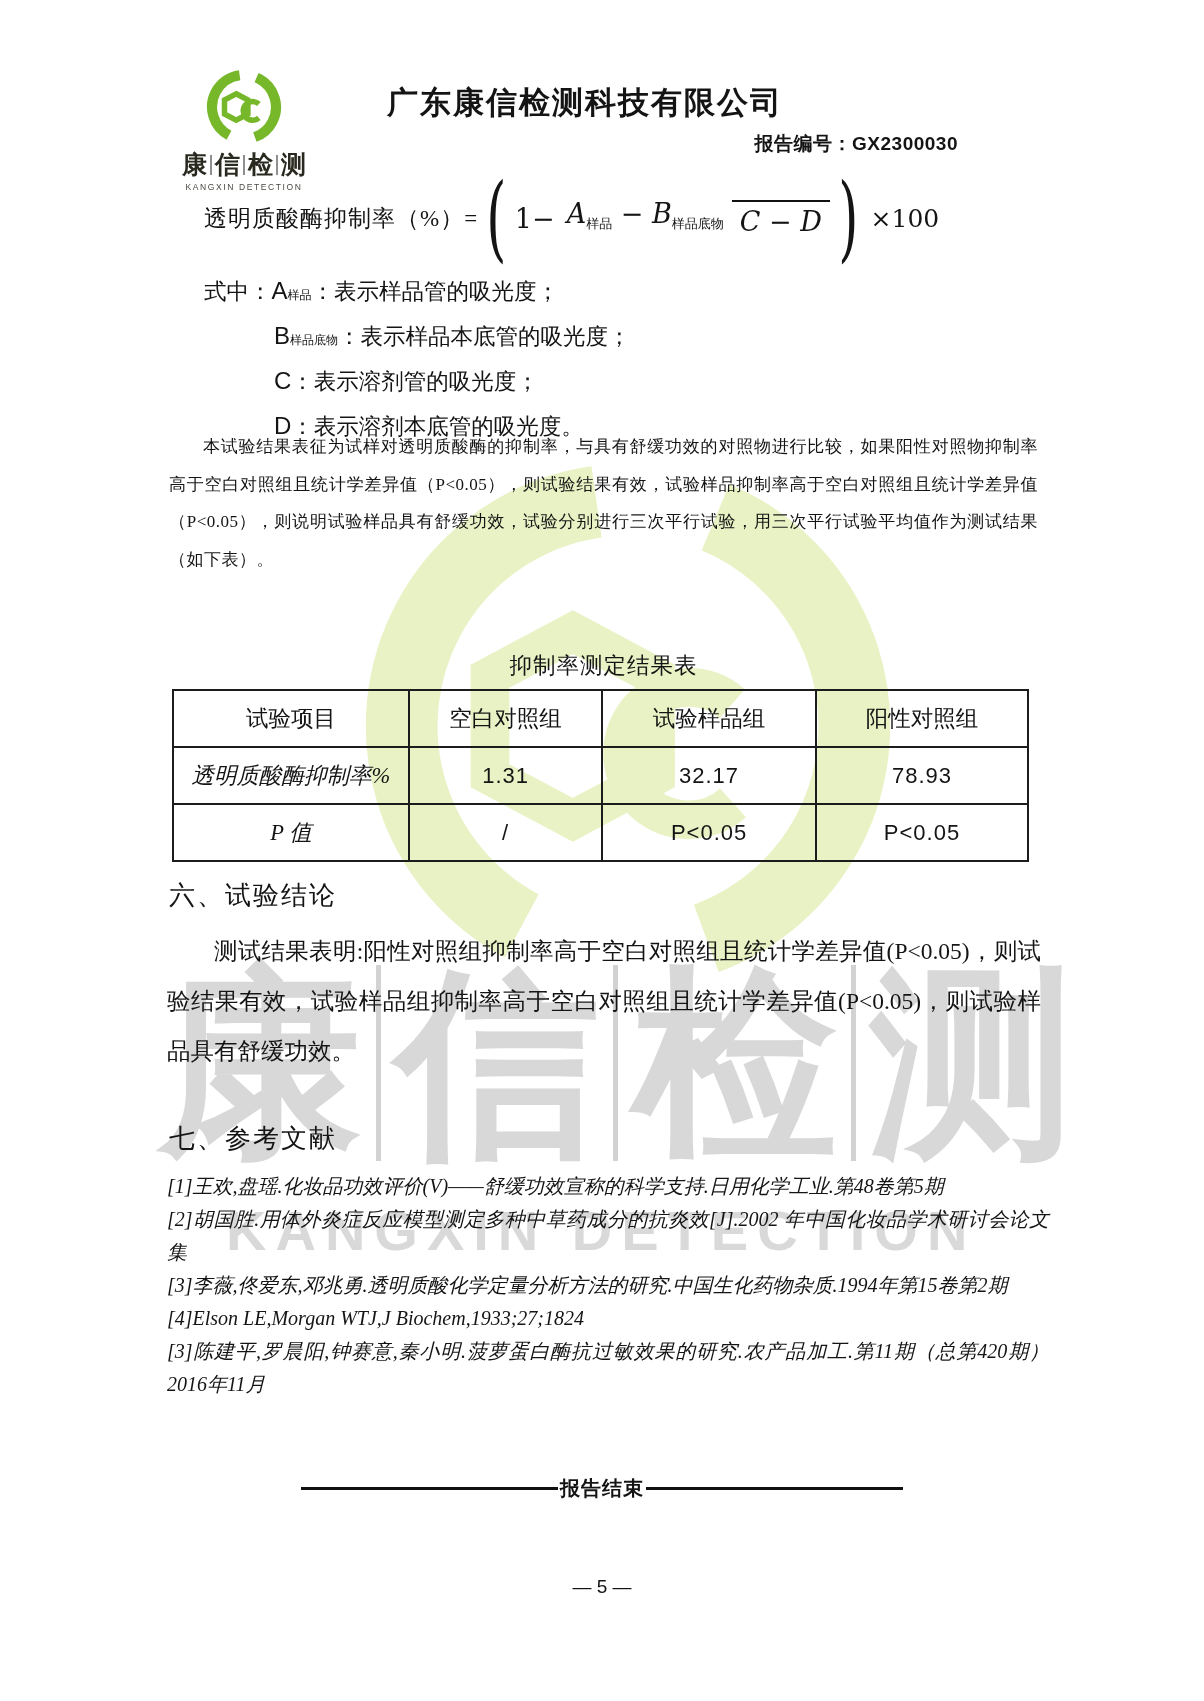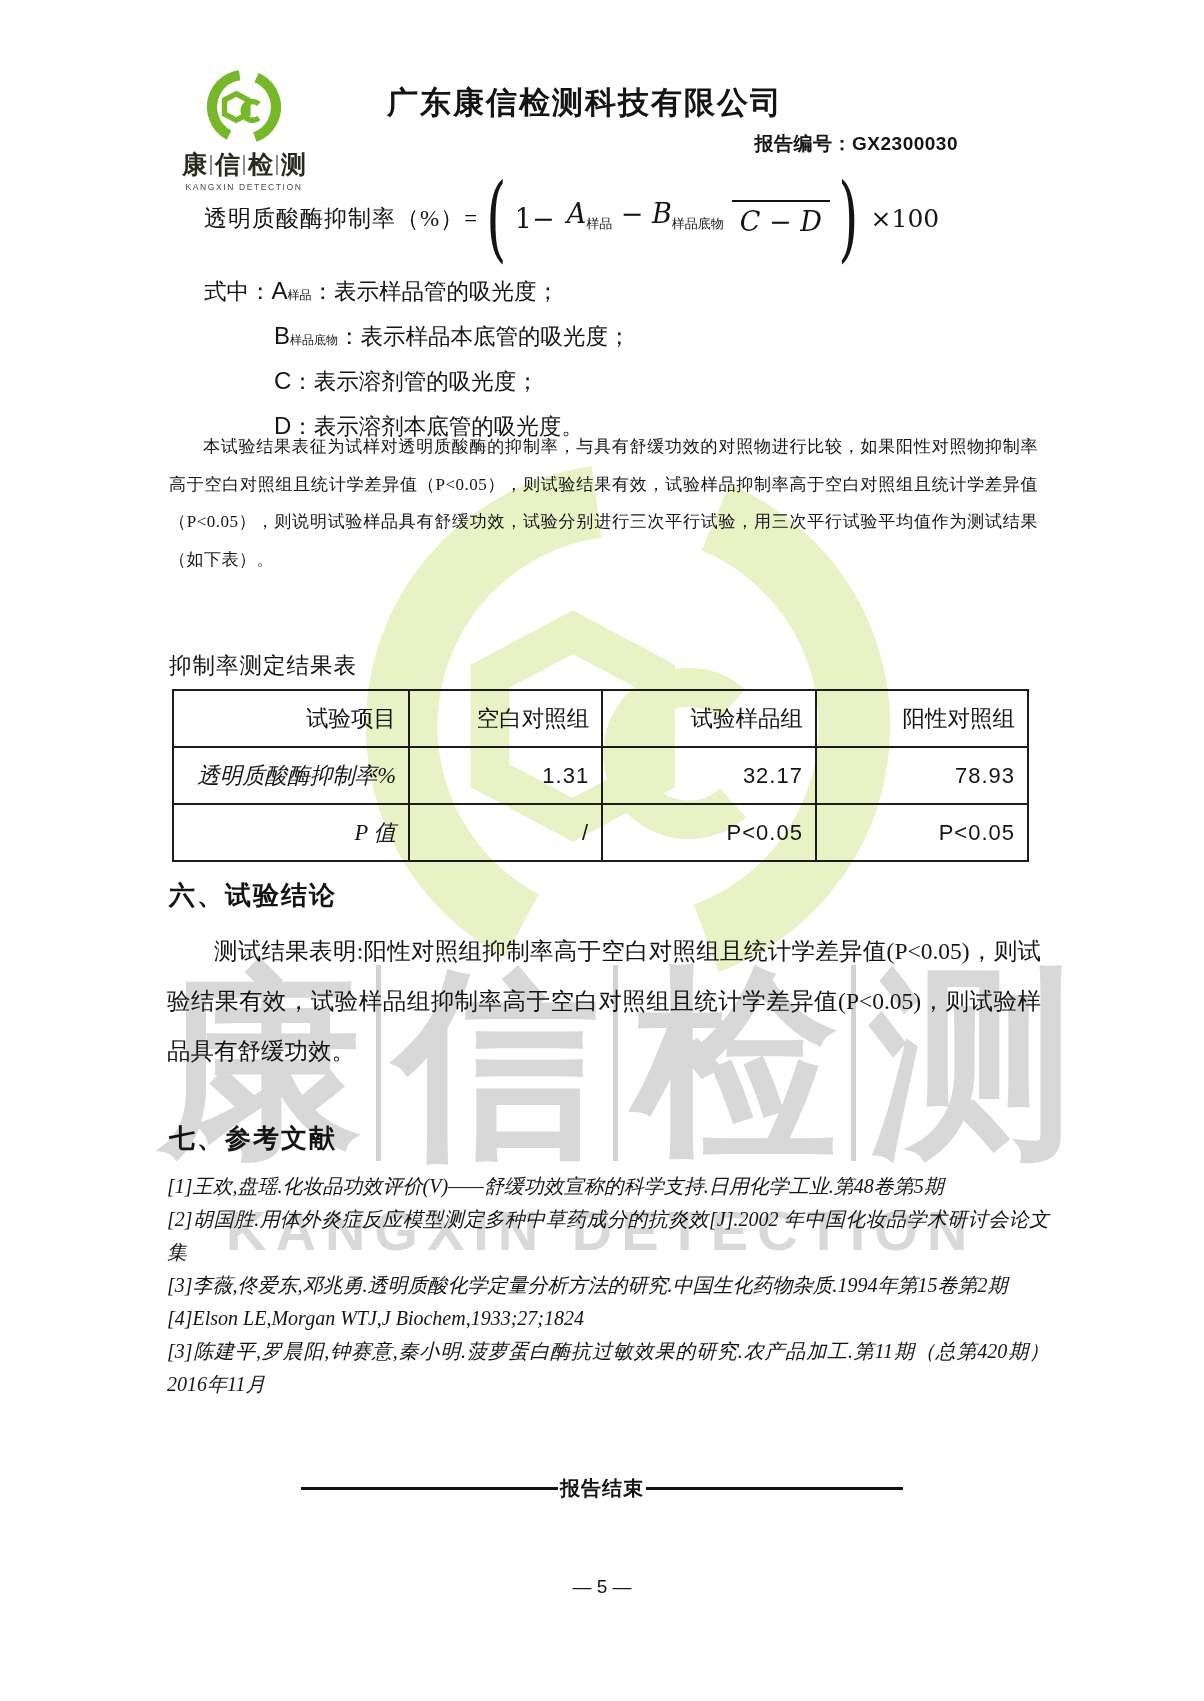--- a/index.html
+++ b/index.html
@@ -67,38 +67,38 @@
   .def-sub { font-size:12px; vertical-align:-4px;
     font-family:"Liberation Serif",serif; }
   
   .body-par {
     position:absolute; left:169px; top:428px; width:869px;
     font-size:17px; line-height:37.6px; text-align:justify; text-indent:2em;
     letter-spacing:0.5px;
   }
   
   .tbl-title { position:absolute; left:169px; top:650px; width:869px;
-    text-align:left; font-size:22.5px; letter-spacing:1px; }
+    text-align:center; font-size:22.5px; letter-spacing:1px; }
   table.results { position:absolute; left:172px; top:689px; width:857px;
     border-collapse:collapse; background:transparent; }
   table.results th, table.results td {
-    border:2px solid #1c1c1c; text-align:right; vertical-align:middle;
+    border:2px solid #1c1c1c; text-align:center; vertical-align:middle;
     font-weight:normal; font-size:22.5px; padding:12px;
   }
   table.results tr.hdr  { height:48px; }
   table.results tr.data { height:49px; }
   table.results col.c0 { width:27.6%; } table.results col.c1 { width:22.6%; }
   table.results col.c2 { width:25.0%; } table.results col.c3 { width:24.8%; }
   table.results td.rowlabel { font-style:italic;margin-top:20px; }
   table.results td.val {
     font-family:"Liberation Sans","DejaVu Sans",sans-serif; font-size:22px;
     letter-spacing:1px;
   }
   
-  .sec-heading { position:absolute; left:169px; font-size:26px; font-weight:700;
+  .sec-heading { position:absolute; left:169px; font-size:26px; font-weight:400;
     letter-spacing:2px; }
   .sec6-h { top:878px; }
   .sec6-t { position:absolute; left:167px; top:926px; width:874px;
     font-size:23.5px; line-height:50px; text-align:justify; text-indent:2em; }
   .sec7-h { top:1121px; }
   .refs { position:absolute; left:167px; top:1170px; width:882px;
     font-size:20px; line-height:33px; text-align:justify;font-style:italic; }
   .ref { margin:0; }
   
   .end-rule { position:absolute; left:301px; top:1475px; width:602px; height:26px;

